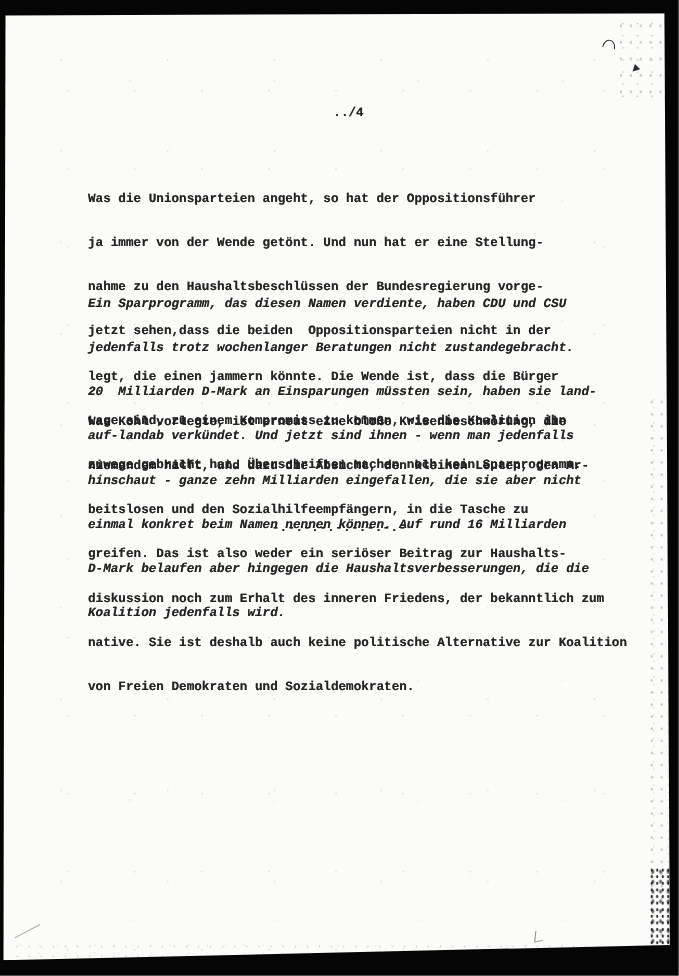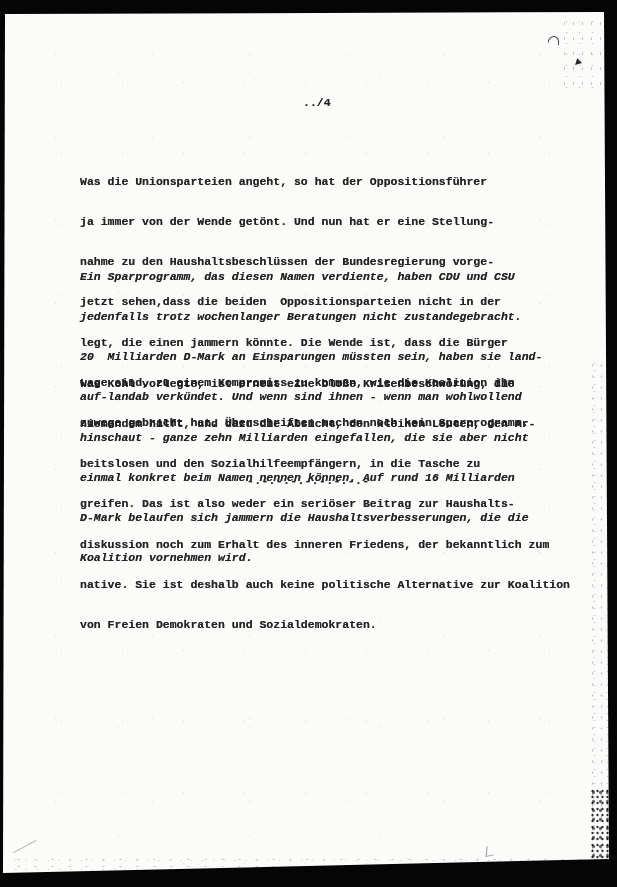--- a/index.html
+++ b/index.html
@@ -115,25 +115,25 @@
       <div>Lage sind, zu einem Kompromiss zu kommen, wie die Koalition ihn</div>
       <div>zuwege gebracht hat. Überschriften machen noch kein Sparprogramm.</div>
     </div>
   </div>
 
   <div class="para-block">
     <div class="doc-text para-2">
       <div>Ein Sparprogramm, das diesen Namen verdiente, haben CDU und CSU</div>
       <div>jedenfalls trotz wochenlanger Beratungen nicht zustandegebracht.</div>
       <div>20  Milliarden D-Mark an Einsparungen müssten sein, haben sie land-</div>
-      <div>auf-landab verkündet. Und wenn sind ihnen - wenn man wohlwollend</div>
+      <div>auf-landab verkündet. Und jetzt sind ihnen - wenn man jedenfalls</div>
       <div>hinschaut - ganze zehn Milliarden eingefallen, die sie aber nicht</div>
       <div>einmal konkret beim Namen nennen können. Auf rund 16 Milliarden</div>
-      <div>D-Mark belaufen sich jammern die Haushaltsverbesserungen, die die</div>
-      <div>Koalition vornehmen wird.</div>
+      <div>D-Mark belaufen aber hingegen die Haushaltsverbesserungen, die die</div>
+      <div>Koalition jedenfalls wird.</div>
     </div>
   </div>
 
   <div class="para-block">
     <div class="doc-text para-3">
       <div>Was Kohl vorlegte, ist erneut eine bloße Krisenbeschwörung, die</div>
       <div>niemandem hilft, und dazu die Absicht, den kleinen Leuten, den Ar-</div>
       <div>beitslosen und den Sozialhilfeempfängern, in die Tasche zu</div>
       <div>greifen. Das ist also weder ein seriöser Beitrag zur Haushalts-</div>
       <div>diskussion noch zum Erhalt des inneren Friedens, der bekanntlich zum</div>

